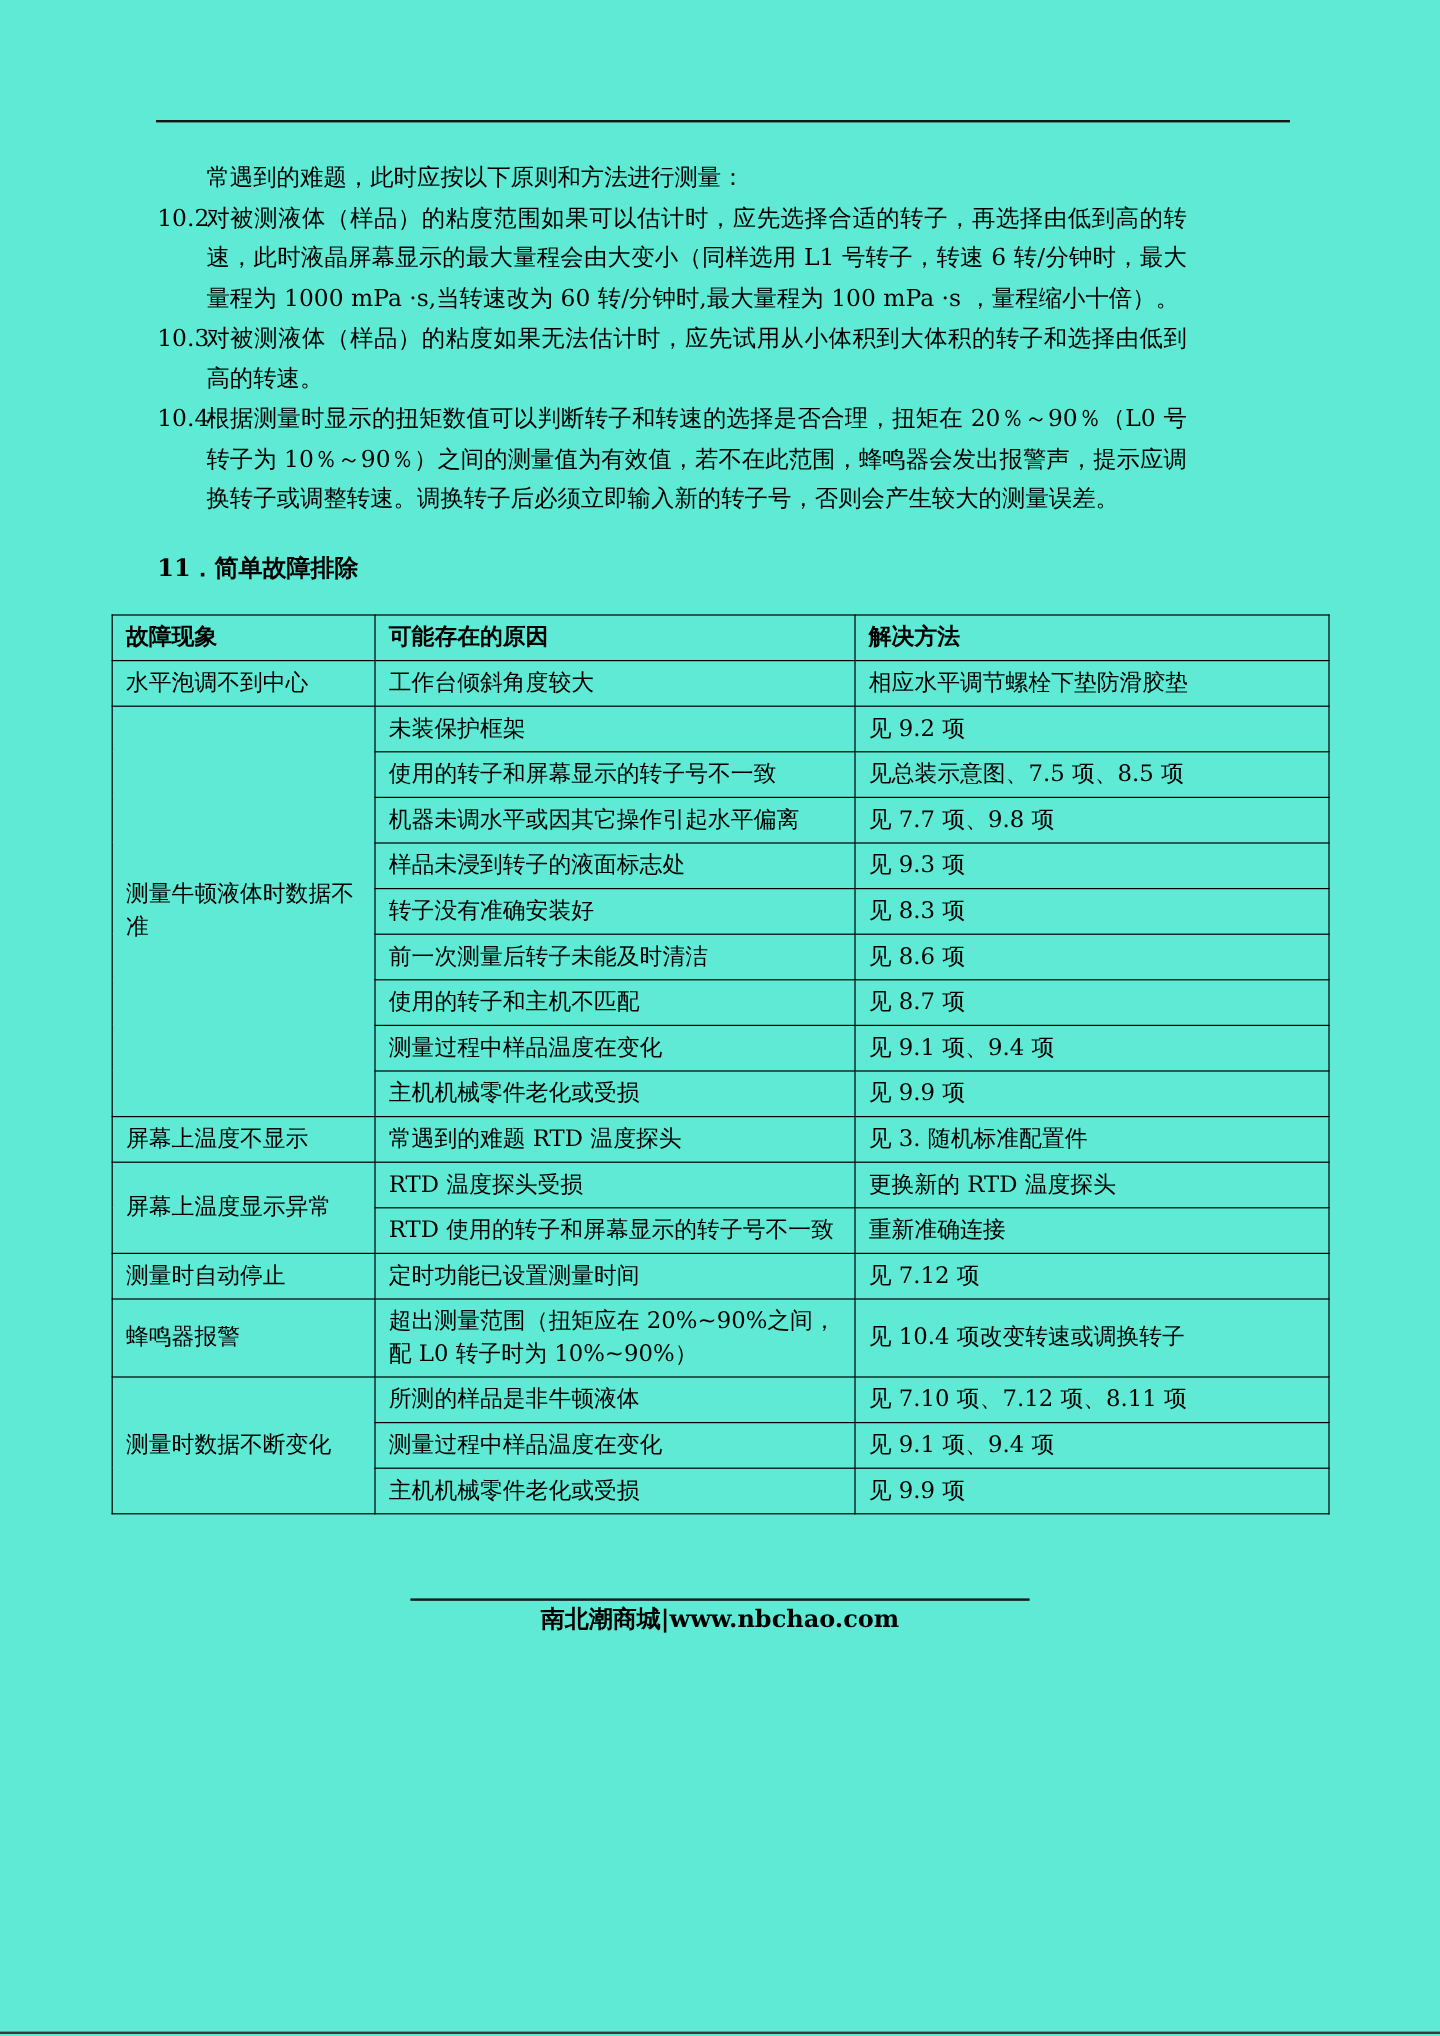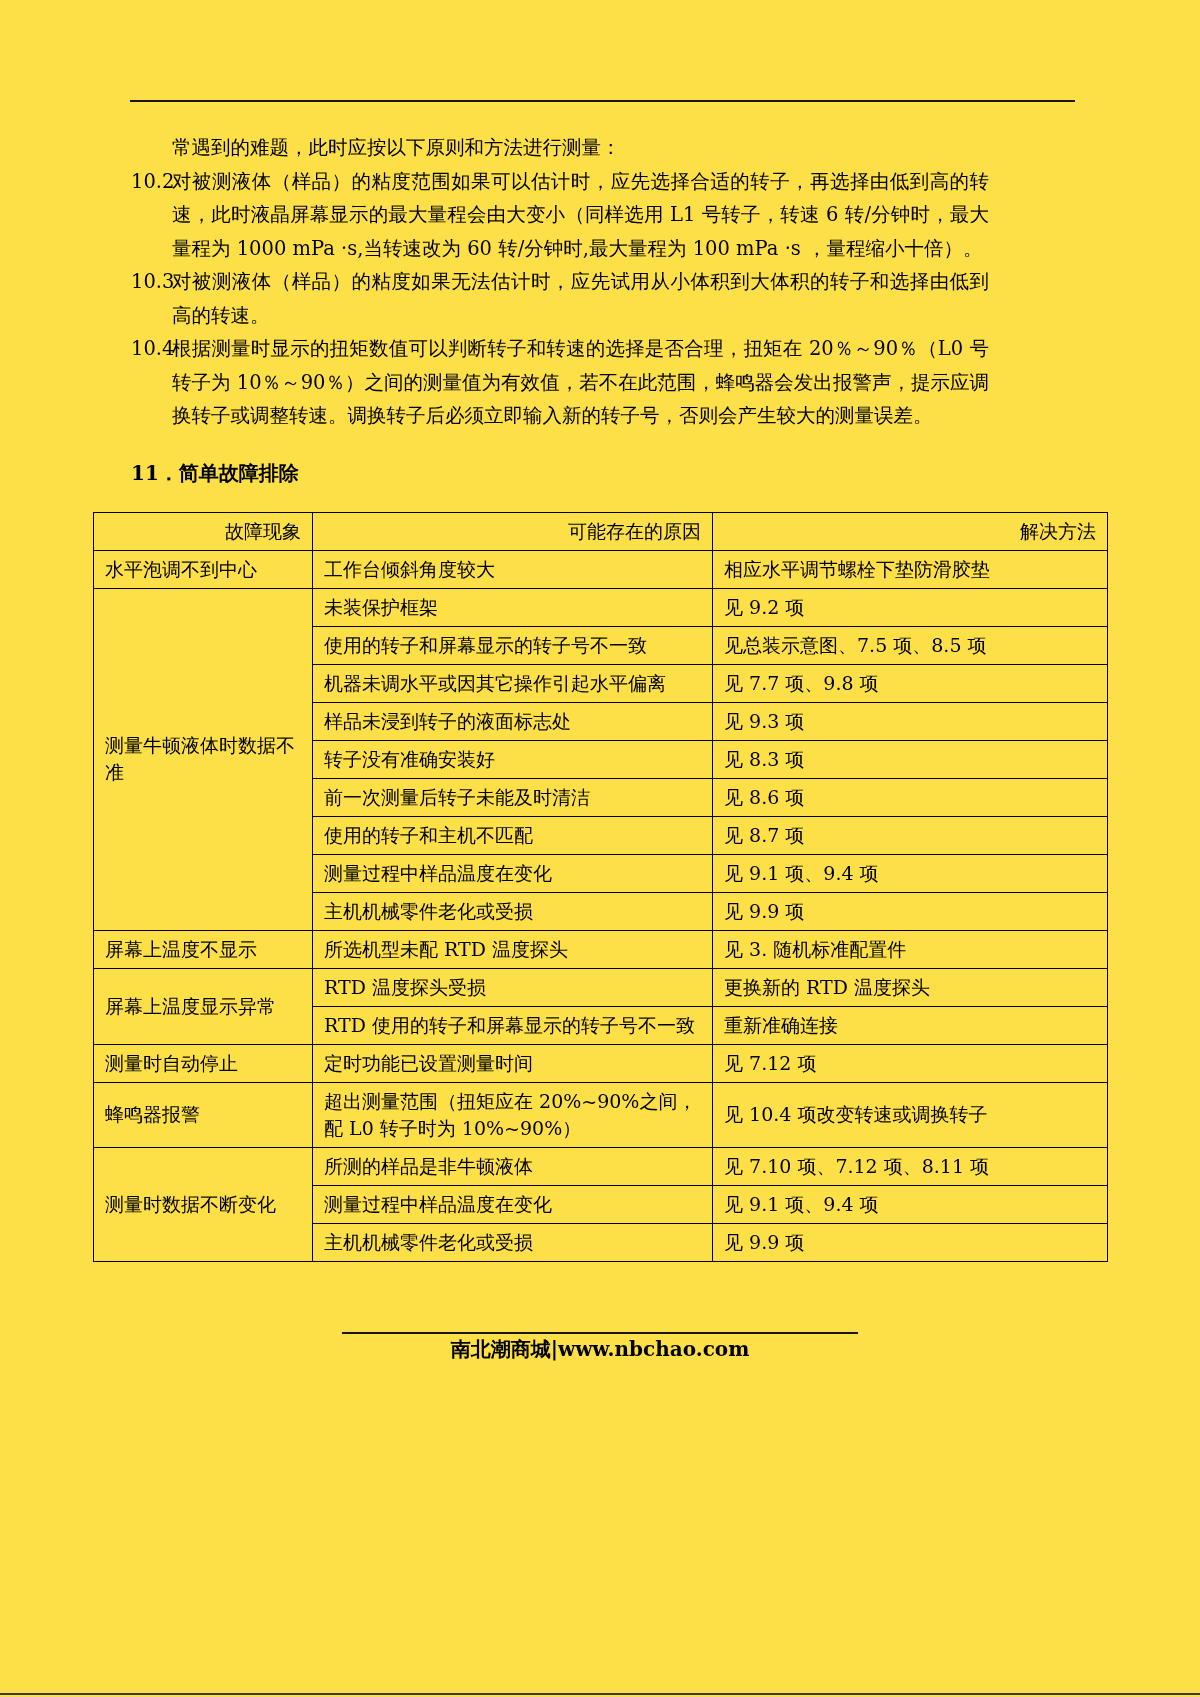--- a/index.html
+++ b/index.html
@@ -4,21 +4,21 @@
 <style>
   html, body {
     margin: 0;
     padding: 0;
     background: #ffffff;
   }
   .page {
     position: relative;
     width: 1200px;
     height: 1697px;
-    background: #fde047;
+    background: #5eead4;
     color: #000000;
     font-family: "DejaVu Serif", "Liberation Serif", serif;
     overflow: hidden;
   }
   .inner {
     position: absolute;
     left: 93px;
     top: 0;
     width: 1014px;
   }
@@ -64,22 +64,22 @@
   }
   table.trouble th,
   table.trouble td {
     border: 1px solid #000000;
     padding: 5px 11px;
     line-height: 27px;
     vertical-align: middle;
     word-break: break-word;
   }
   table.trouble th {
-    font-weight: normal;
-    text-align: right;
+    font-weight: bold;
+    text-align: left;
   }
   table.trouble td {
     text-align: left;
   }
   .footer-rule {
     margin: 70px auto 0 auto;
     width: 516px;
     height: 0;
     border-top: 2px solid #161616;
   }
@@ -178,21 +178,21 @@
           <tr>
             <td>测量过程中样品温度在变化</td>
             <td>见 9.1 项、9.4 项</td>
           </tr>
           <tr>
             <td>主机机械零件老化或受损</td>
             <td>见 9.9 项</td>
           </tr>
           <tr>
             <td>屏幕上温度不显示</td>
-            <td>所选机型未配 RTD 温度探头</td>
+            <td>常遇到的难题 RTD 温度探头</td>
             <td>见 3. 随机标准配置件</td>
           </tr>
           <tr>
             <td rowspan="2">屏幕上温度显示异常</td>
             <td>RTD 温度探头受损</td>
             <td>更换新的 RTD 温度探头</td>
           </tr>
           <tr>
             <td>RTD 使用的转子和屏幕显示的转子号不一致</td>
             <td>重新准确连接</td>

